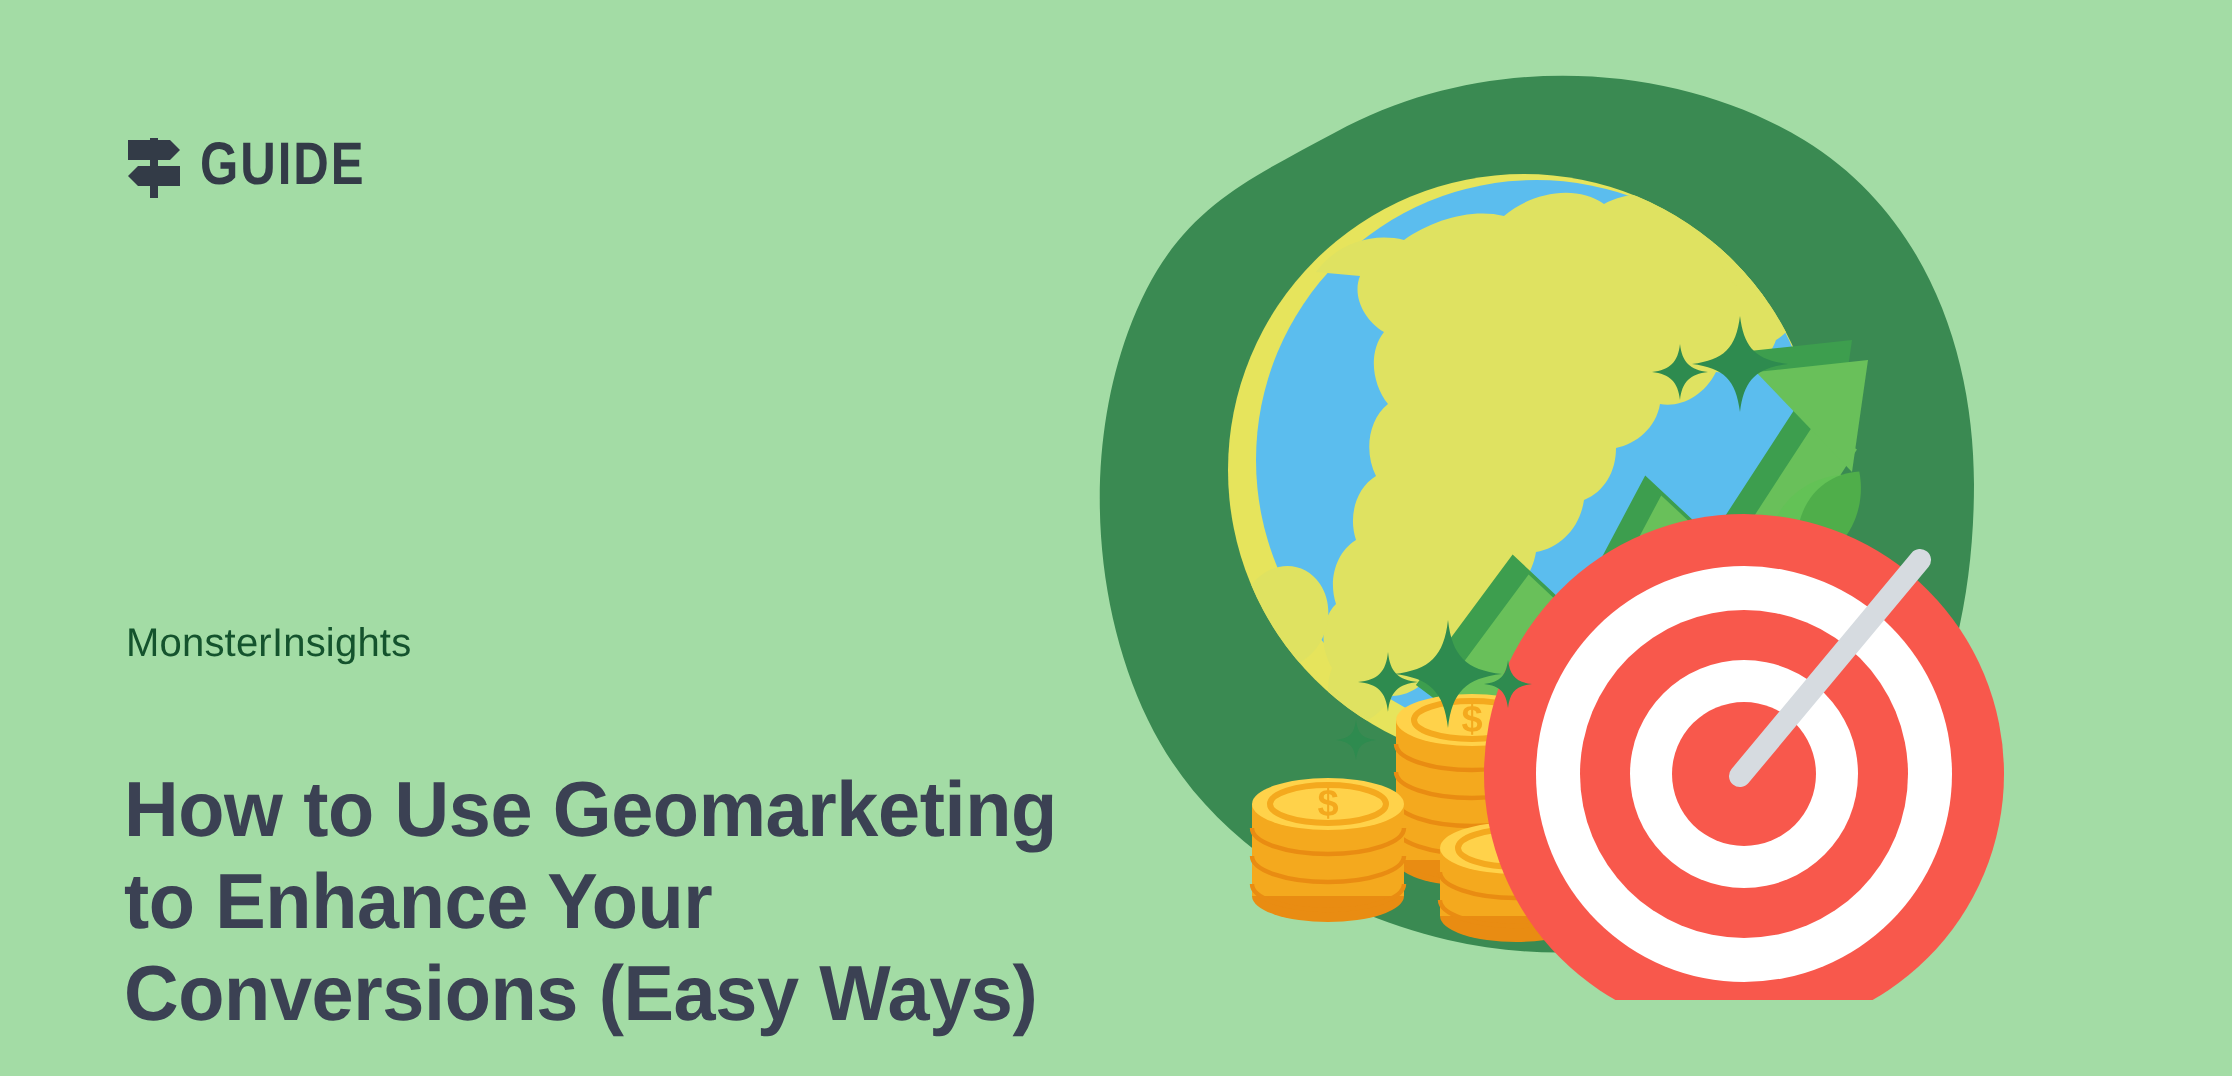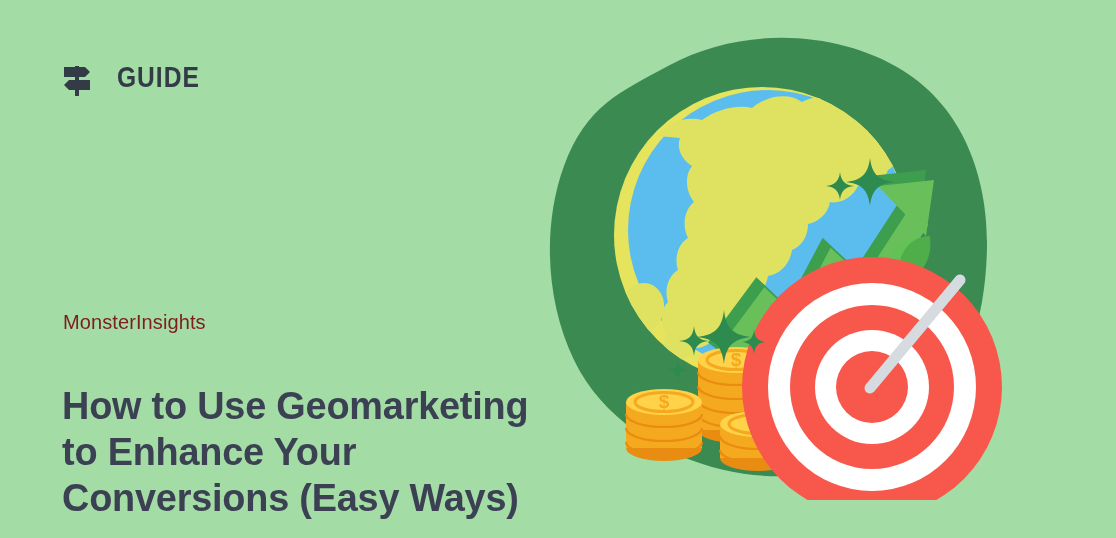--- a/index.html
+++ b/index.html
@@ -20,22 +20,22 @@
     background: #a3dca5;
     overflow: hidden;
   }
 
   
   #logo {
     position: absolute;
     left: 62px;
     top: 62px;
     display: flex;
-    align-items: flex-start;
-    gap: 25px;
+    align-items: center;
+    gap: 8px;
     height: 42px;
   }
   #logo-icon { display: block; }
   #logo-text {
     font-family: "Liberation Sans Narrow", "Liberation Sans", sans-serif;
     font-weight: 700;
     font-size: 30px;
     letter-spacing: 1.2px;
     color: #333b47;
     line-height: 1;
@@ -43,21 +43,21 @@
     transform-origin: left center;
   }
 
   
   #brand {
     position: absolute;
     left: 63px;
     top: 312px;
     font-size: 20px;
     font-weight: 400;
-    color: #7f1d1d;
+    color: #14532d;
     letter-spacing: 0.1px;
     line-height: 1;
   }
   #headline {
     position: absolute;
     left: 62px;
     top: 357px;
     width: 520px;
     font-family: "Liberation Sans Narrow", "Liberation Sans", sans-serif;
     font-weight: 700;

